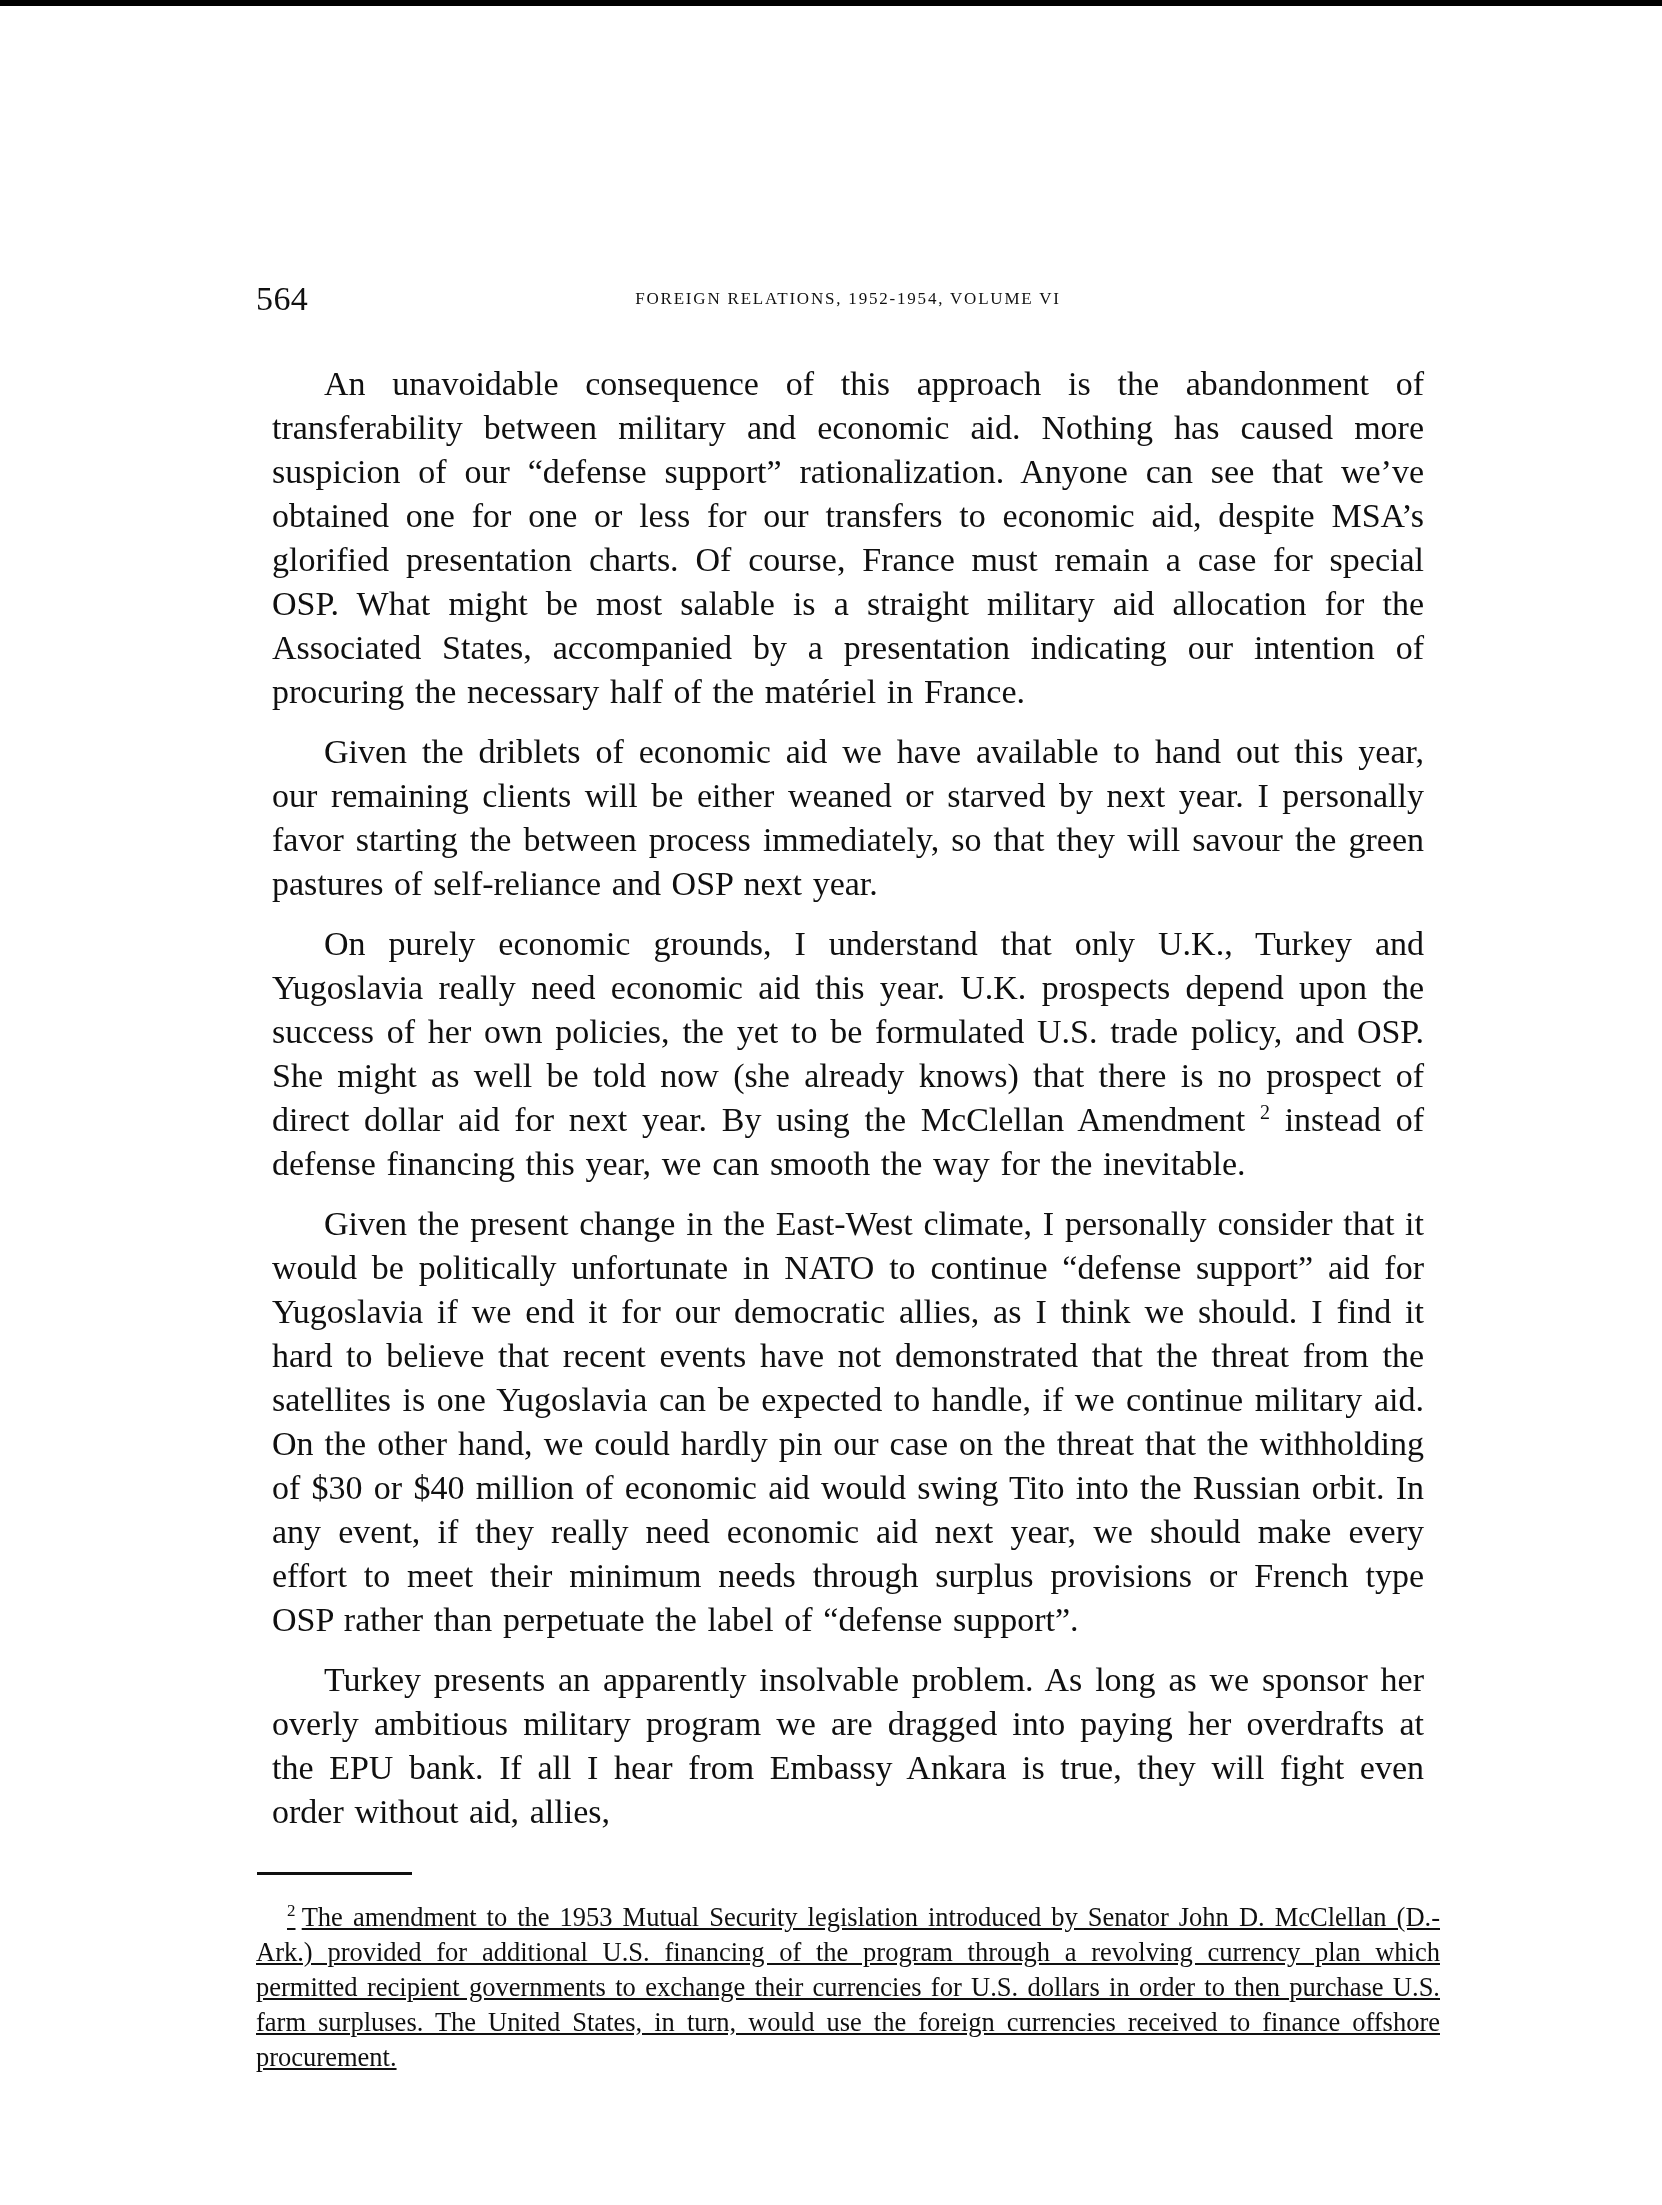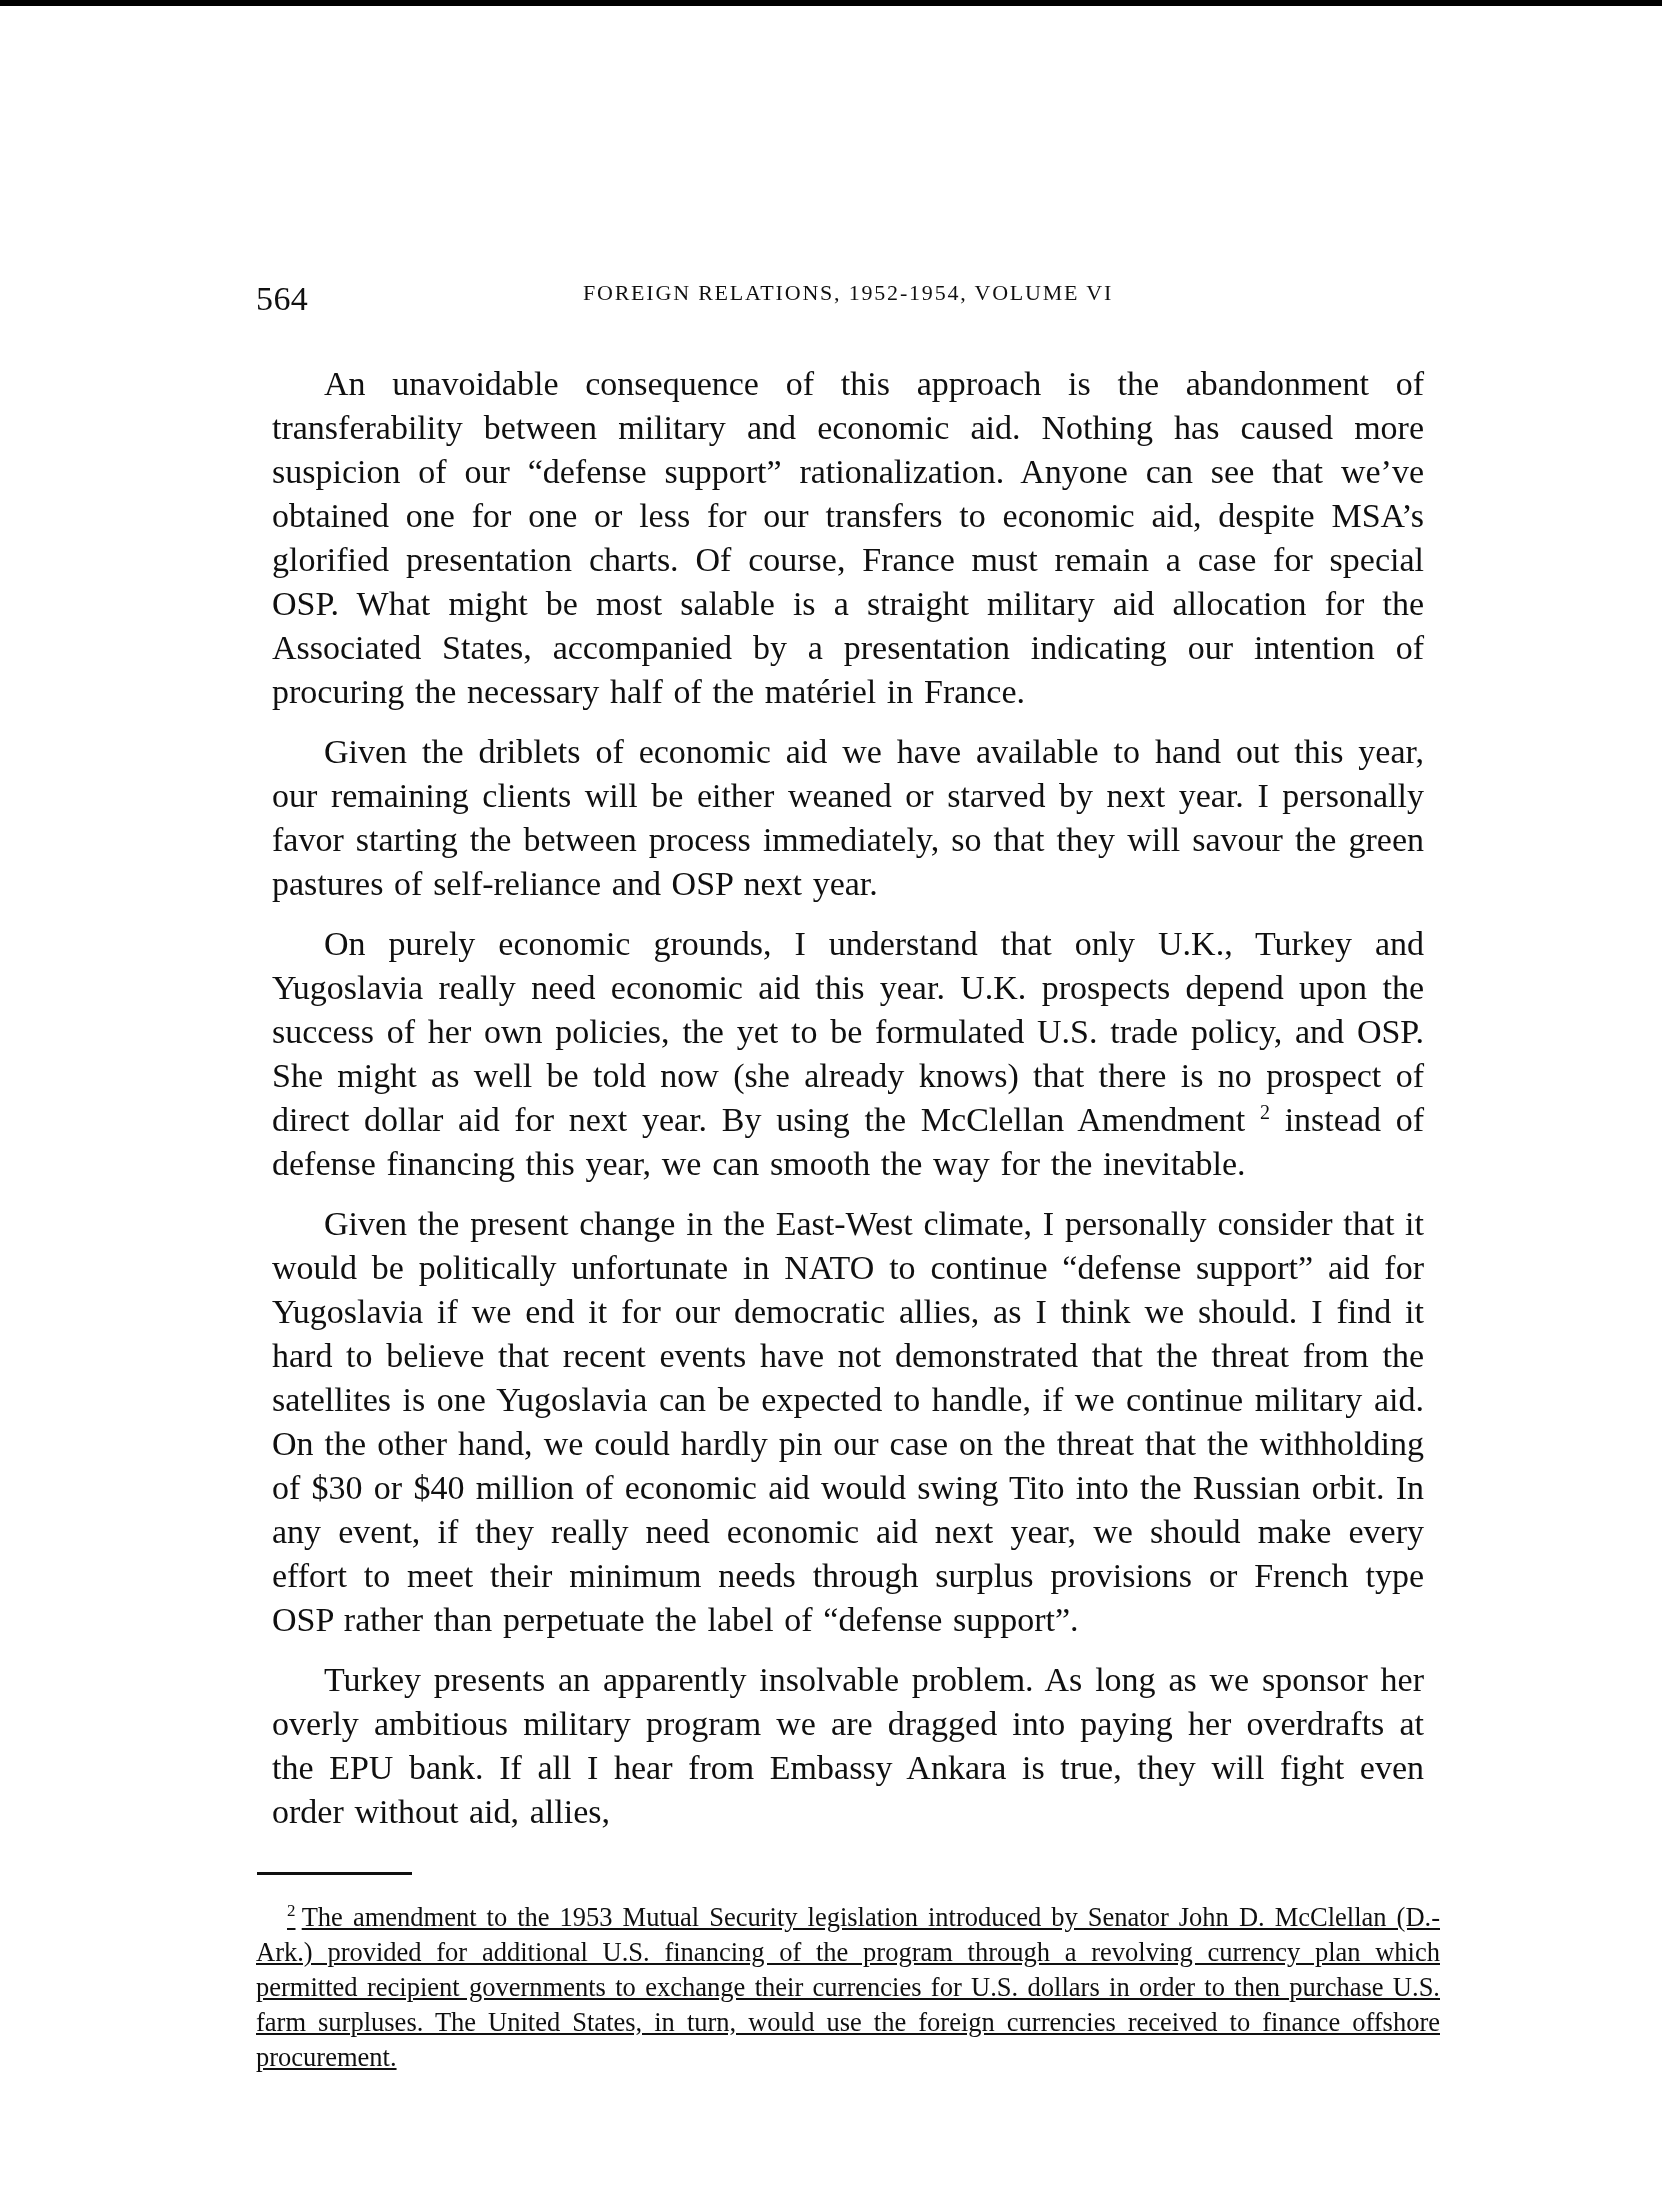--- a/index.html
+++ b/index.html
@@ -21,33 +21,33 @@
   .scan-edge {
     position: absolute;
     top: 0;
     left: 0;
     width: 100%;
     height: 6.2px;
     background: #000000;
   }
   .running-header {
     display: flex;
-    align-items: flex-start;
+    align-items: center;
     margin-bottom: 44px;
     gap: 12px;
   }
   .page-number {
     width: 132px;
     font-size: 34px;
     letter-spacing: 0.4px;
   }
   .running-head {
     flex: 1;
     text-align: center;
-    font-size: 22px;
+    font-size: 17px;
     letter-spacing: 1.8px;
     white-space: nowrap;
   }
   .header-right {
     width: 132px;
   }
   .body-text p {
     margin: 16px;
     font-size: 34px;
     line-height: 44px;

